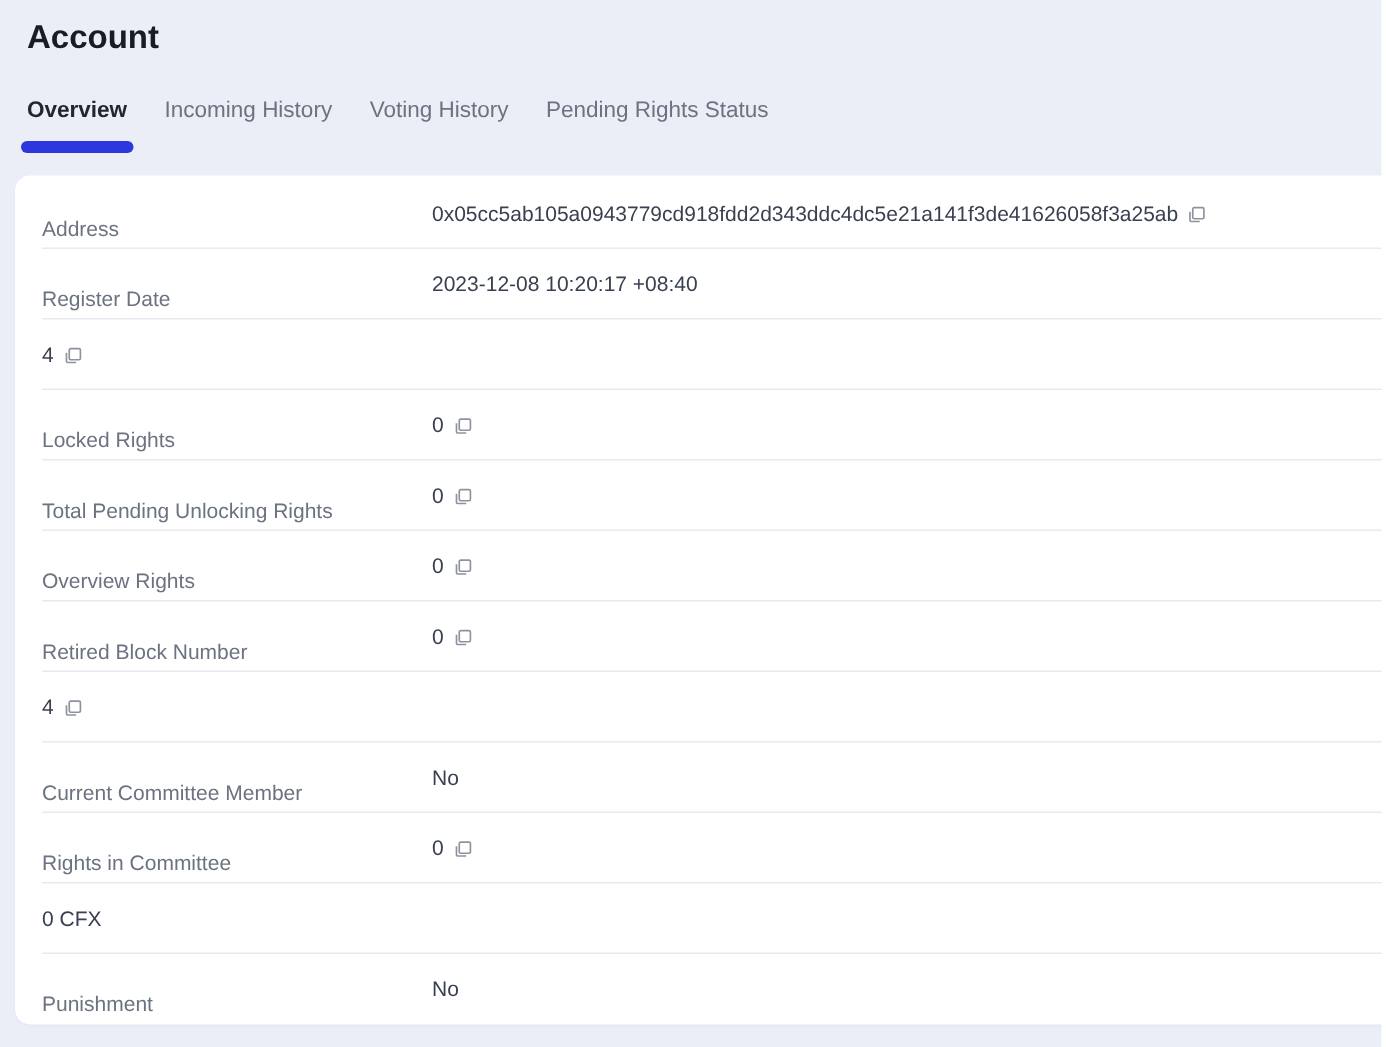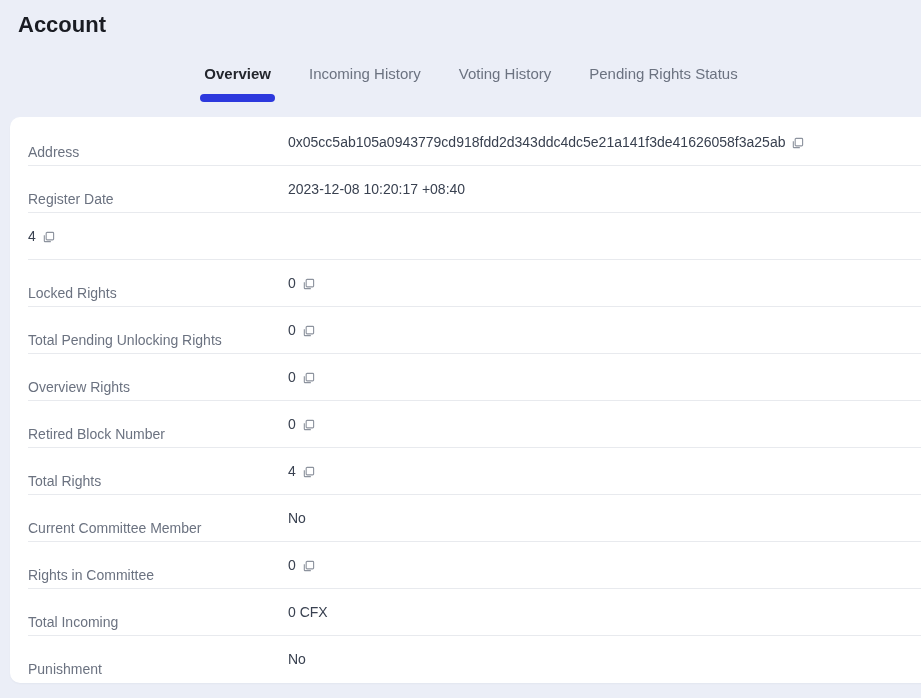--- a/index.html
+++ b/index.html
@@ -21,23 +21,22 @@
     background:var(--bg);
     font-family:"Liberation Sans","DejaVu Sans",sans-serif;
     position:relative;
   }
   .page-title{
     margin:12px 0 16px 18px;
     font-size:22px;line-height:26px;font-weight:700;
     color:var(--title);
   }
   .tabs{
-    display:flex;gap:38px;
+    display:flex;gap:25px;
     margin:28px 0 0 18px;
-    justify-content:center;
   }
   .tab{
     position:relative;
     font-size:15px;line-height:16px;
     color:var(--tab);
     padding-bottom:12px;
     cursor:pointer;
     white-space:nowrap;
   }
   .tab.active{color:var(--tab-active);font-weight:600;}
@@ -185,21 +184,20 @@
       <span class="value-text">0</span>
       <span class="copy-btn">
         <svg width="13" height="13" viewBox="0 0 14 14" fill="none" stroke="currentColor" stroke-width="1.2">
           <rect x="4.5" y="1.5" width="8" height="8" rx="1"></rect>
           <path d="M9.5 11.5 H3.2 A0.7 0.7 0 0 1 2.5 10.8 V4.5"></path>
         </svg>
       </span>
     </div>
   </div>
     <div class="row">
-    <div class="row-label">Total Rights</div>
     <div class="row-value">
       <span class="value-text">4</span>
       <span class="copy-btn">
         <svg width="13" height="13" viewBox="0 0 14 14" fill="none" stroke="currentColor" stroke-width="1.2">
           <rect x="4.5" y="1.5" width="8" height="8" rx="1"></rect>
           <path d="M9.5 11.5 H3.2 A0.7 0.7 0 0 1 2.5 10.8 V4.5"></path>
         </svg>
       </span>
     </div>
   </div>
@@ -216,21 +214,20 @@
       <span class="value-text">0</span>
       <span class="copy-btn">
         <svg width="13" height="13" viewBox="0 0 14 14" fill="none" stroke="currentColor" stroke-width="1.2">
           <rect x="4.5" y="1.5" width="8" height="8" rx="1"></rect>
           <path d="M9.5 11.5 H3.2 A0.7 0.7 0 0 1 2.5 10.8 V4.5"></path>
         </svg>
       </span>
     </div>
   </div>
     <div class="row">
-    <div class="row-label">Total Incoming</div>
     <div class="row-value">
       <span class="value-text">0 CFX</span>
 
     </div>
   </div>
     <div class="row">
     <div class="row-label">Punishment</div>
     <div class="row-value">
       <span class="value-text">No</span>
 

